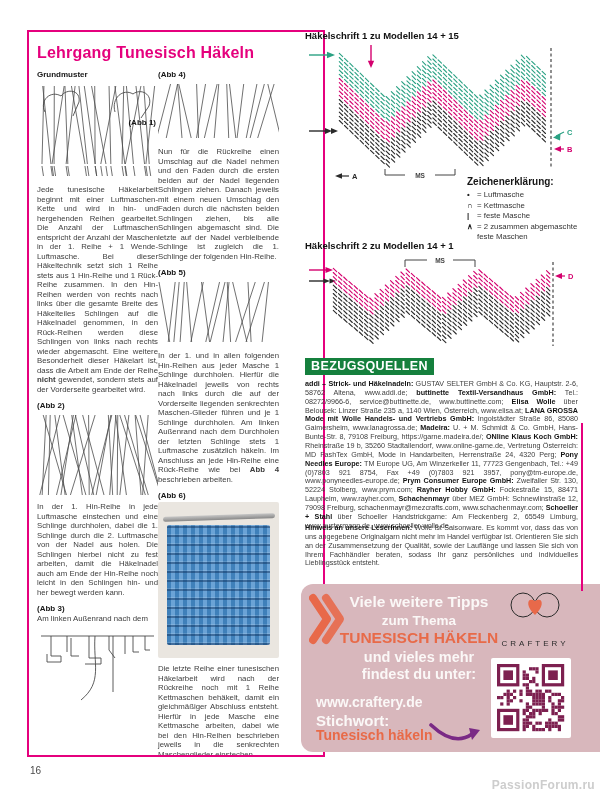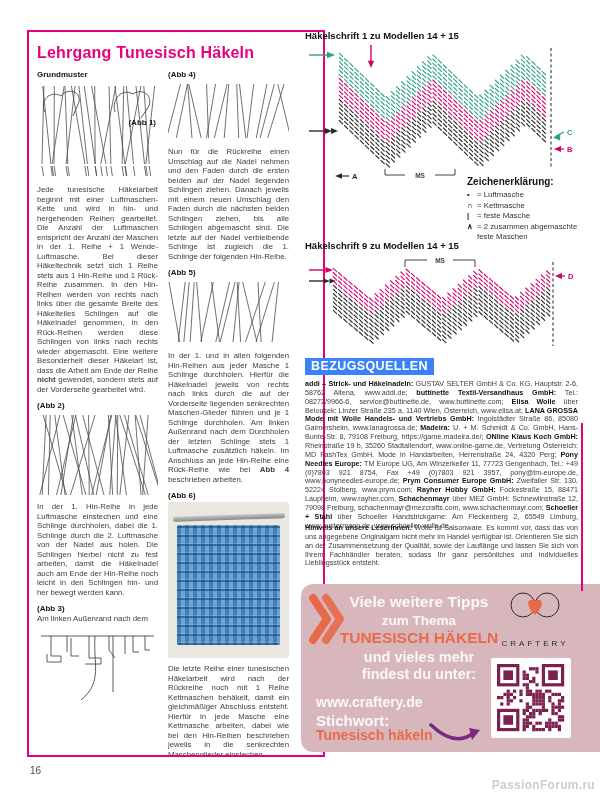--- a/index.html
+++ b/index.html
@@ -2,21 +2,21 @@
 <html lang="de"><head>
 <meta charset="utf-8">
 <style>
   html,body{margin:0;padding:0;background:#fff;}
   body{width:600px;height:800px;position:relative;font-family:"Liberation Sans",sans-serif;color:#3c3c3c;overflow:hidden;}
   #page{position:absolute;inset:0;background:#fff;}
 
   
   .lesson-box{position:absolute;left:27px;top:30px;width:298px;height:727px;border:2px solid #e5007d;box-sizing:border-box;padding:12px 8px 4px;overflow:hidden;background:#fff;}
   .lesson-title{color:#e5007d;font-weight:bold;font-size:16px;letter-spacing:.2px;margin:0 0 8px;}
-  .cols{display:flex;gap:10px;}
+  .cols{display:flex;}
   .col{width:121px;flex:0 0 121px;}
   p.body{font-size:7.8px;line-height:1.22;text-align:justify;margin:0 0 7px;hyphens:auto;color:#3d3d3d;}
   .sublabel{font-size:8px;font-weight:bold;color:#161616;margin:0 0 3px;}
   .abb-label{font-size:8px;font-weight:bold;color:#161616;margin:3px 0 1px;}
   .illus{display:block;margin:0 0 3px;}
   .abb1-wrap{position:relative;margin-bottom:3px;}
   .abb1-caption{position:absolute;right:2px;top:36px;font-size:8px;font-weight:bold;color:#161616;}
 
   .photo{position:relative;width:121px;height:156px;background:#eae6e0;border-radius:2px;margin:2px 0 6px;overflow:hidden;}
   .hook{position:absolute;left:5px;top:13px;width:112px;height:4.5px;background:linear-gradient(#c6c6c6,#878787);border-radius:3px;transform:rotate(-2deg);}
@@ -32,21 +32,21 @@
   #chart1-svg{position:absolute;left:0;top:13px;}
   #chart2-title{top:210px;}
   #chart2-svg{position:absolute;left:0;top:224px;}
 
   .legend{position:absolute;left:162px;top:146px;width:111px;}
   .legend-title{font-size:10px;font-weight:bold;color:#161616;margin:0 0 3px;}
   .legend-row{display:flex;font-size:7.8px;line-height:1.25;margin-bottom:1px;color:#333;}
   .legend-sym{width:10px;font-weight:bold;color:#222;flex:0 0 10px;}
   .legend-text{flex:1;}
 
-  .sources-header{position:absolute;left:0;top:328px;background:#3b82f6;color:#fff;font-weight:bold;font-size:12.5px;letter-spacing:.4px;padding:1px 6px 2px;}
+  .sources-header{position:absolute;left:0;top:328px;background:#15803d;color:#fff;font-weight:bold;font-size:12.5px;letter-spacing:.4px;padding:1px 6px 2px;}
   .sources-text{position:absolute;left:0;top:350px;width:273px;font-size:7.2px;line-height:1.23;text-align:justify;color:#3d3d3d;}
   .sources-text b{color:#141414;}
   .hinweis{position:absolute;left:0;top:494px;width:273px;font-size:7.2px;line-height:1.23;text-align:justify;color:#3d3d3d;}
   .hinweis b{color:#141414;}
 
   
   .promo{position:absolute;left:-4px;top:554px;width:338px;height:168px;background:#d8b7bc;border-radius:12px;overflow:hidden;}
   .promo-line{position:absolute;left:22px;width:192px;text-align:center;color:#fbf8f7;font-weight:bold;}
   .pl1{top:9px;font-size:15.5px;}
   .pl2{top:29px;font-size:13.5px;}
@@ -944,21 +944,21 @@
             <span class="legend-sym">|</span>
             <span class="legend-text">= feste Masche</span>
           </div>
           <div class="legend-row">
             <span class="legend-sym">∧</span>
             <span class="legend-text">= 2 zusammen abgemaschte feste Maschen</span>
           </div>
         </div>
     </div>
 
-    <div class="chart-title" id="chart2-title">Häkelschrift 9 zu Modellen 14 + 15</div>
+    <div class="chart-title" id="chart2-title">Häkelschrift 2 zu Modellen 14 + 1</div>
     <svg id="chart2-svg" width="273" height="100" viewBox="0 0 273 100">
       <path d="M100,13 v-7 h22 M148,6 h22 v7" fill="none" stroke="#444" stroke-width="1"></path>
       <text x="135" y="9" fill="#444" font-size="6.5" font-weight="bold" text-anchor="middle">MS</text>
       <line x1="4" y1="16" x2="22" y2="16" stroke="#d4006e" stroke-width="1.4"></line>
       <polygon points="28,16 20.5,13 20.5,19" fill="#d4006e"></polygon>
       <line x1="4" y1="27" x2="20" y2="27" stroke="#2a2a2a" stroke-width="1.4"></line>
       <polygon points="25,27 18.5,24.4 18.5,29.6" fill="#2a2a2a"></polygon>
       <polygon points="31,27 24.5,24.4 24.5,29.6" fill="#2a2a2a"></polygon>
       <line x1="248" y1="8" x2="248" y2="92" stroke="#333" stroke-width="1.1" stroke-dasharray="3,2.5"></line>
       <line x1="260" y1="22" x2="254" y2="22" stroke="#d4006e" stroke-width="1.2"></line>

